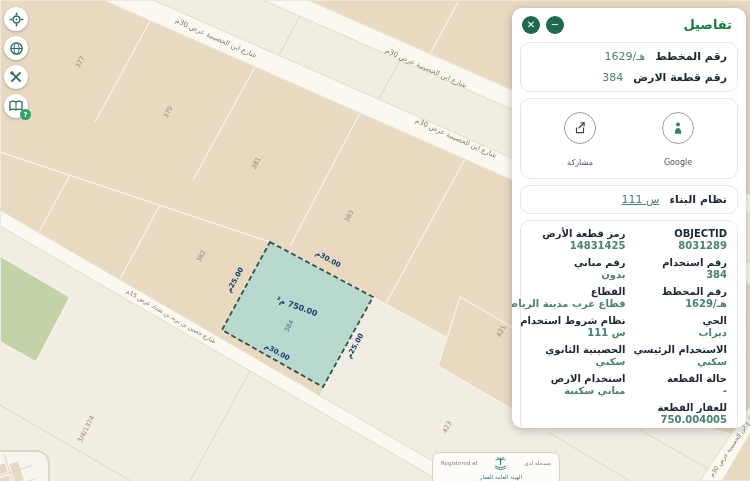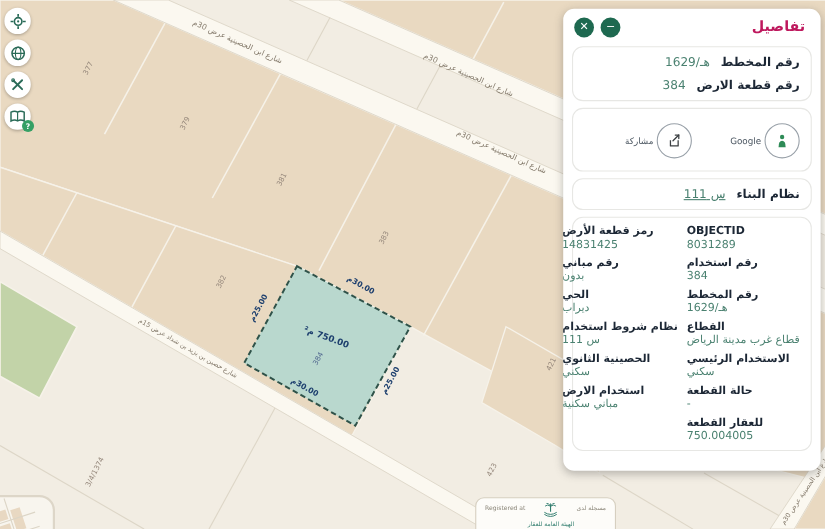--- a/index.html
+++ b/index.html
@@ -22,40 +22,40 @@
          border:1px solid #d6cfc0;border-radius:8px;z-index:4;box-sizing:border-box;
          display:flex;justify-content:space-between;align-items:flex-start;padding:4px 8px 0;}
   .wm-en{font-size:5.5px;color:#8a8578;margin-top:3px;}
   .wm-ar{font-size:5.5px;color:#8a8578;margin-top:3px;}
   .wm-center{display:flex;flex-direction:column;align-items:center;gap:2px;}
   .wm-org{font-size:5.5px;color:#2f7c6d;white-space:nowrap;}
   
   .panel{position:absolute;left:512px;top:8px;width:234px;height:420px;background:#ffffff;border-radius:10px;
          box-shadow:0 2px 8px rgba(70,70,70,.35);padding:0 8px;box-sizing:border-box;z-index:10;overflow:hidden;}
   .panel-header{height:34px;position:relative;}
-  .panel-title{position:absolute;right:6px;top:9px;font-weight:bold;font-size:13px;color:#be185d;}
+  .panel-title{position:absolute;right:6px;top:9px;font-weight:bold;font-size:13px;color:#15803d;}
   .win-btns{position:absolute;left:2px;top:8px;display:flex;gap:6px;}
   .win-btn{width:18px;height:18px;border-radius:50%;background:#1e6950;color:#fff;font-size:10px;
          display:flex;align-items:center;justify-content:center;cursor:pointer;line-height:1;}
   .card{border:1px solid #e7e7e4;border-radius:10px;padding:7px 10px;margin-bottom:6px;background:#fff;}
   .kv{display:flex;gap:10px;direction:rtl;align-items:center;}
   .kv + .kv{margin-top:8px;}
   .kv .k{font-weight:bold;font-size:11px;color:#1c2735;white-space:nowrap;}
   .kv .v{font-size:11px;color:#4a8170;white-space:nowrap;}
   .v-ltr{direction:ltr;unicode-bidi:isolate;}
   .v-link{text-decoration:underline;cursor:pointer;}
   .actions{display:flex;direction:rtl;padding:6px 0 4px;}
-  .action{flex:1;display:flex;flex-direction:row;align-items:center;gap:3px;cursor:pointer;}
+  .action{flex:1;display:flex;flex-direction:column;align-items:center;gap:14px;cursor:pointer;}
   .action-circle{width:30px;height:30px;border-radius:50%;border:1.5px solid #98a0a8;background:#fff;
          display:flex;align-items:center;justify-content:center;}
   .action-label{font-size:8px;color:#4a5560;}
   .attrs{direction:rtl;display:grid;grid-template-columns:1fr 1fr;column-gap:8px;row-gap:6px;}
-  .attr{text-align:left;}
+  .attr{text-align:right;}
   .attr .k{font-size:10px;font-weight:bold;color:#1c2735;white-space:nowrap;}
-  .attr .v{font-size:10px;color:#4a8170;margin-top:1px;white-space:nowrap;}
+  .attr .v{font-size:10px;color:#4a8170;margin-top:1px;white-space:nowrap;font-weight:bold;}
 </style>
 </head>
 <body>
 
 <div class="stage">
 
   <svg class="map" width="750" height="481" viewBox="0 0 750 481">
 
     <rect x="0" y="0" width="750" height="481" fill="#f2ede3"></rect>
 
@@ -245,28 +245,28 @@
         </div>
         <div class="attr">
           <div class="k">رقم مباني</div>
           <div class="v">بدون</div>
         </div>
         <div class="attr">
           <div class="k">رقم المخطط</div>
           <div class="v v-ltr">1629/هـ</div>
         </div>
         <div class="attr">
+          <div class="k">القطاع</div>
+          <div class="v">قطاع غرب مدينة الرياض</div>
+        </div>
+        <div class="attr">
           <div class="k">الحي</div>
           <div class="v">ديراب</div>
         </div>
         <div class="attr">
-          <div class="k">القطاع</div>
-          <div class="v">قطاع غرب مدينة الرياض</div>
-        </div>
-        <div class="attr">
           <div class="k">نظام شروط استخدام</div>
           <div class="v">س 111</div>
         </div>
         <div class="attr">
           <div class="k">الاستخدام الرئيسي</div>
           <div class="v">سكني</div>
         </div>
         <div class="attr">
           <div class="k">الحصينية الثانوي</div>
           <div class="v">سكني</div>

